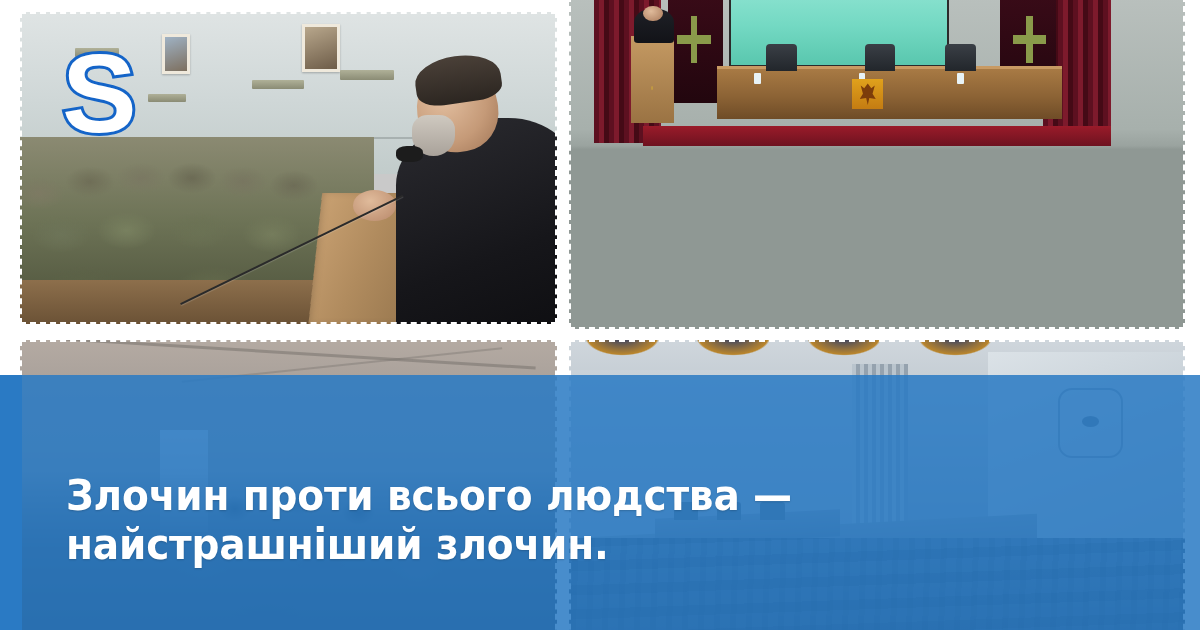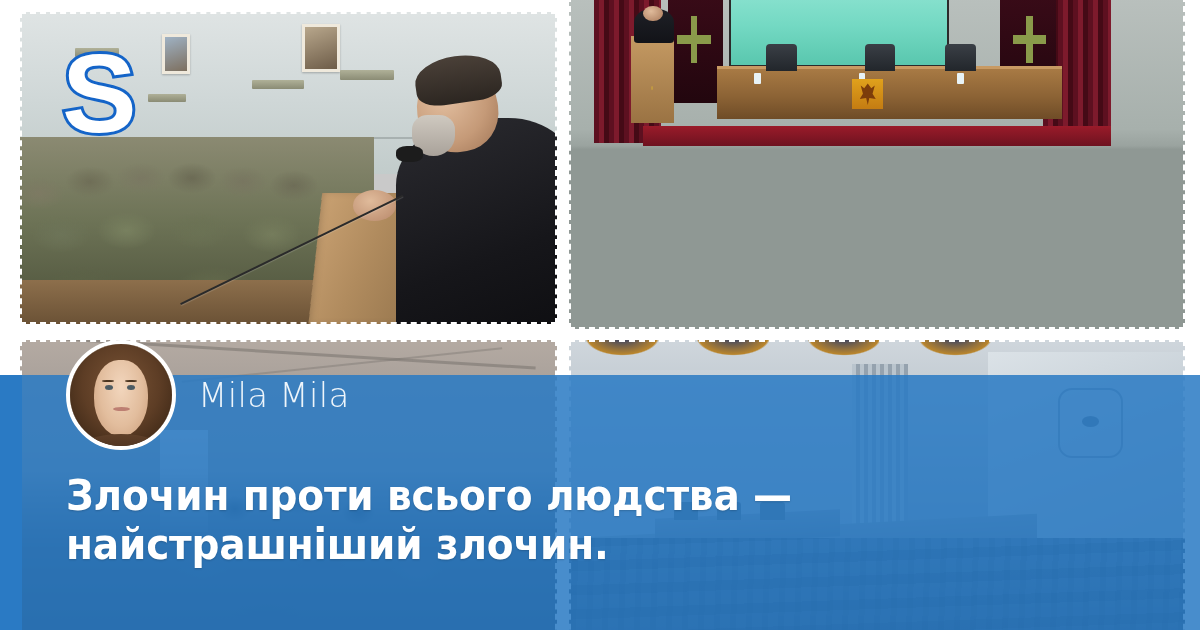--- a/index.html
+++ b/index.html
@@ -514,30 +514,16 @@
       </div>
       <div class="frame"></div>
     </div>
   </div>
 
   <div class="logo">S</div>
 
   <div class="overlay"></div>
   <div class="overlay-solid"></div>
 
-  <div class="byline">
-    <div class="avatar">
-      <div class="bgsky"></div>
-      <div class="hair"></div>
-      <div class="face"></div>
-      <div class="brow l"></div>
-      <div class="brow r"></div>
-      <div class="eye l"></div>
-      <div class="eye r"></div>
-      <div class="mouth"></div>
-      <div class="shoulder"></div>
-    </div>
-    <div class="author-name">Mila Mila</div>
-  </div>
 
   <div class="headline">Злочин проти всього людства — найстрашніший злочин.</div>
 
 </div>
 
 </body></html>

